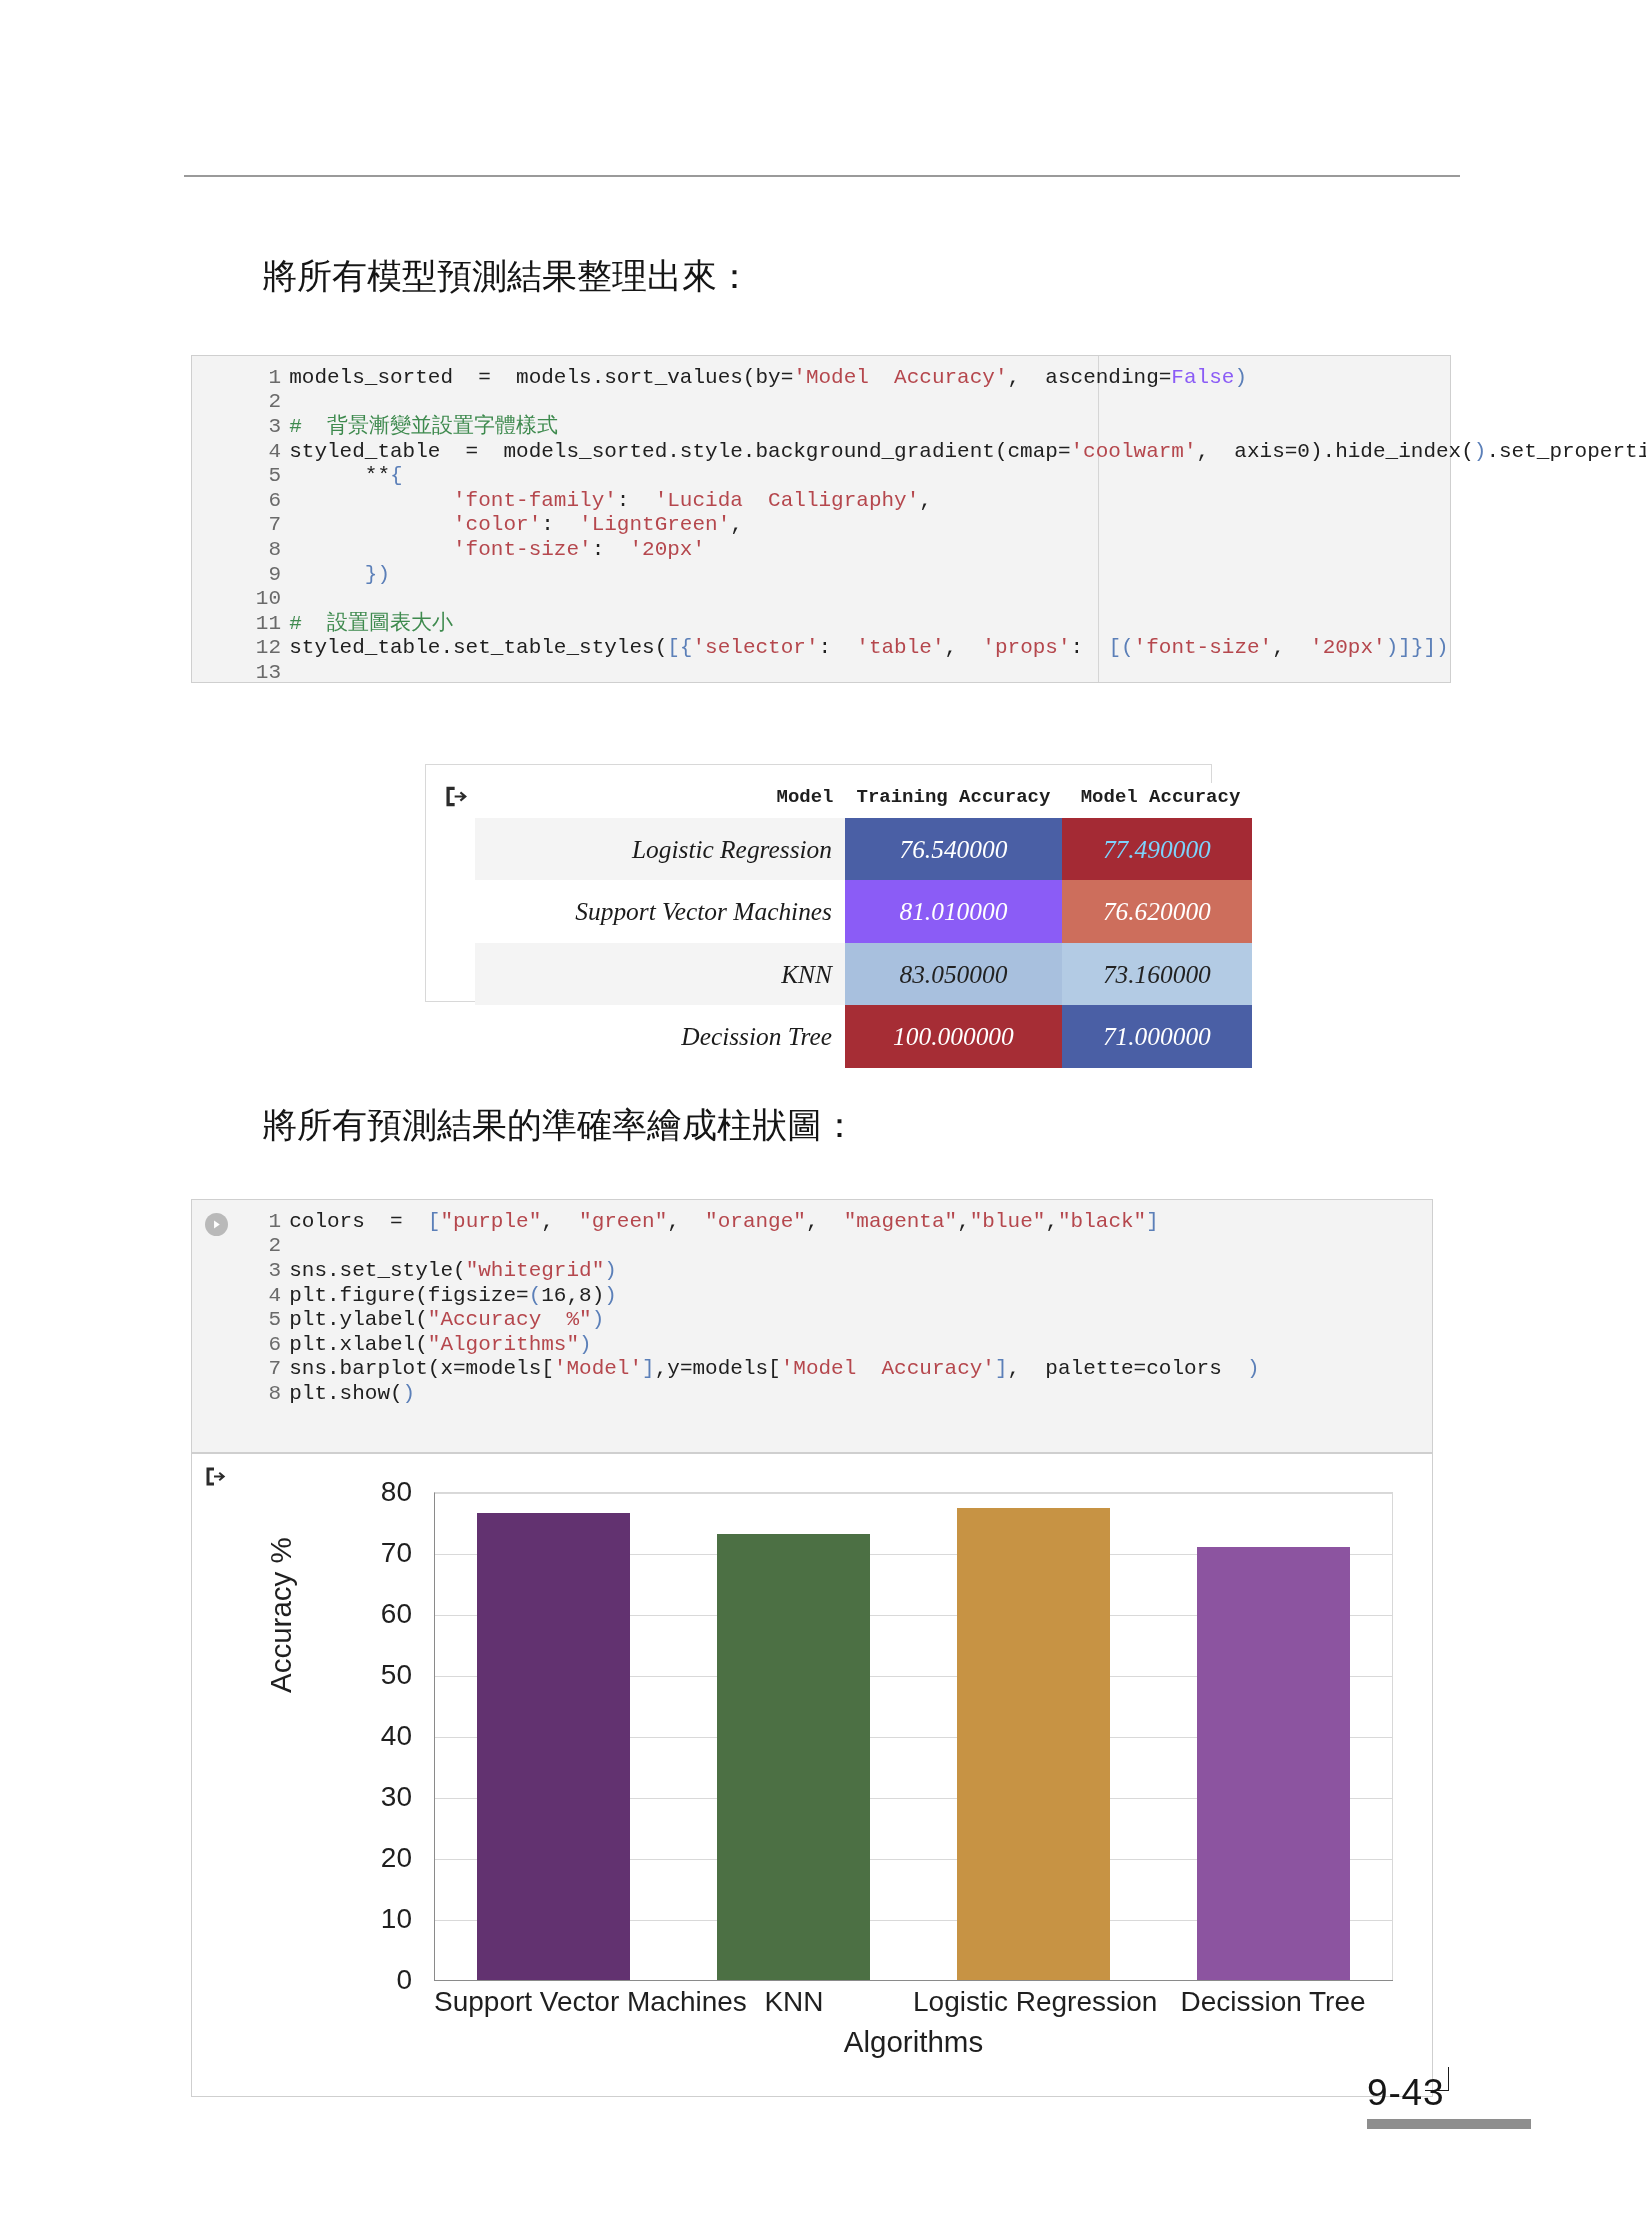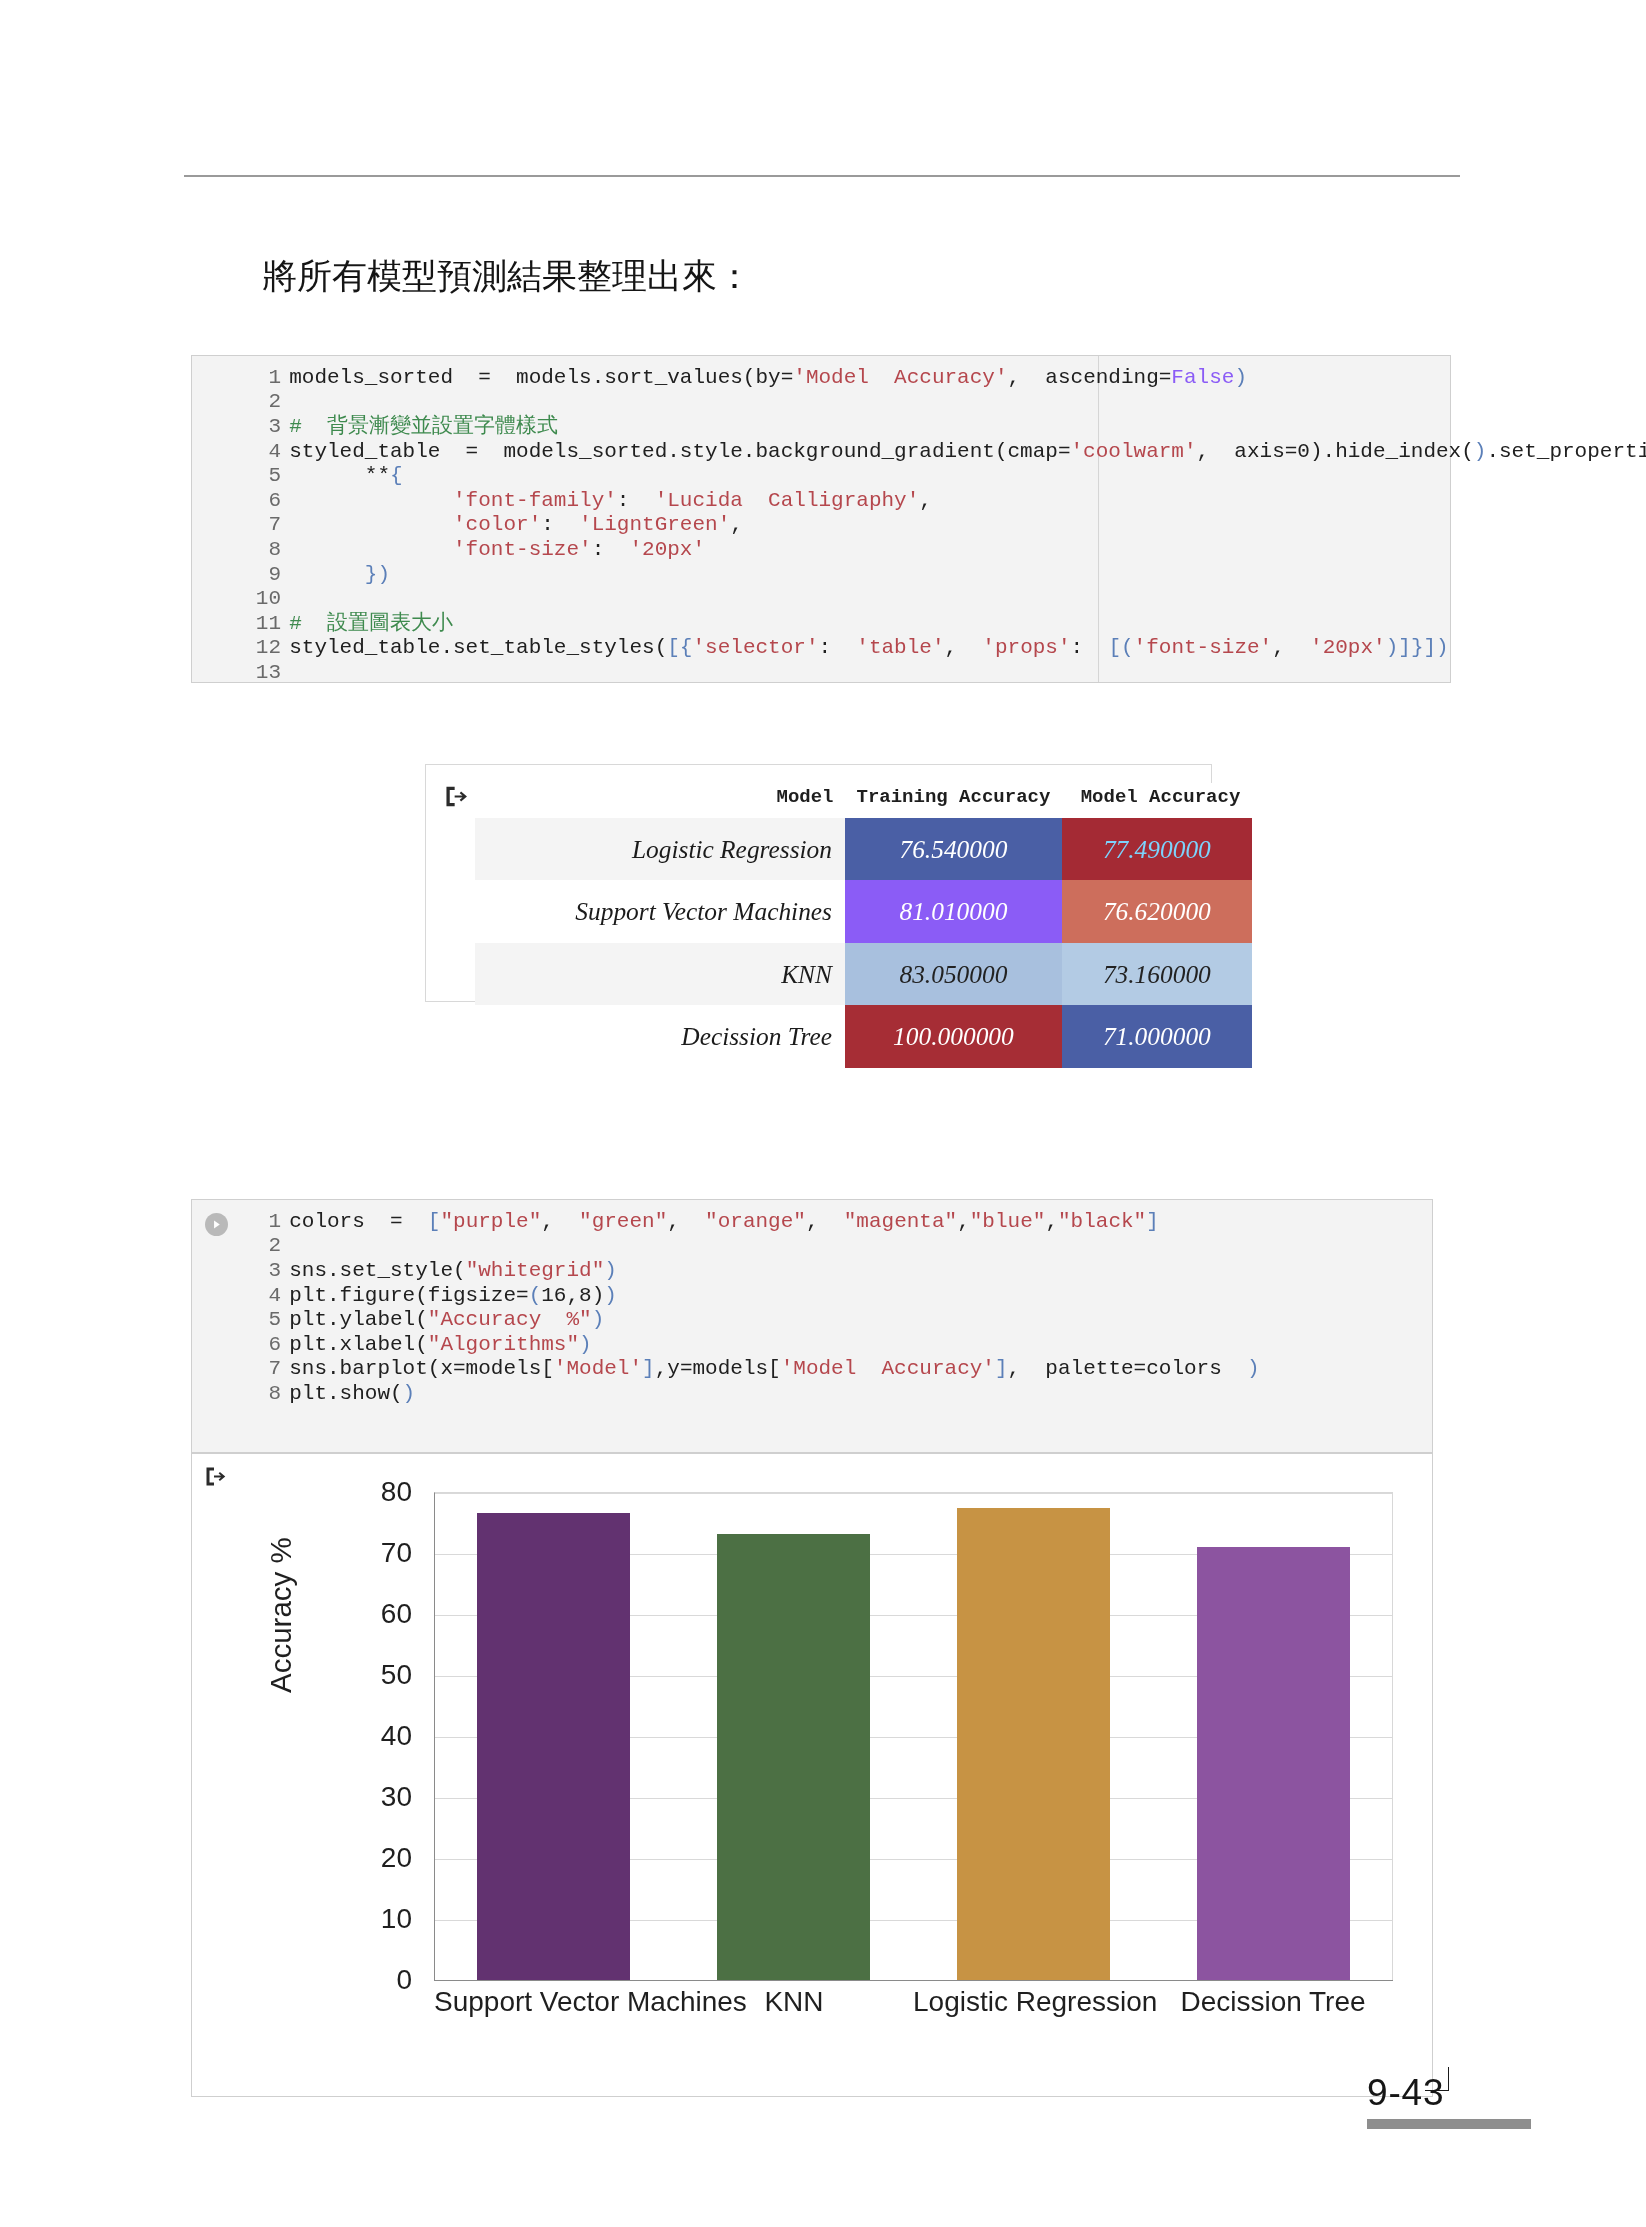--- a/index.html
+++ b/index.html
@@ -288,20 +288,21 @@
           </tr>
           <tr class="even">
             <td class="model-name">Decission Tree</td>
             <td class="val" style="background:#a62d35;color:#ffffff">100.000000</td>
             <td class="val" style="background:#4a5fa5;color:#ffffff">71.000000</td>
           </tr>
         </tbody>
     </table>
   </div>
 
+  <div class="caption" id="caption-2">將所有預測結果的準確率繪成柱狀圖：</div>
 
   <div class="code-cell" id="code-cell-2">
     <div class="cell-gutter">
       <span class="run-icon">
         <svg width="13" height="13" viewBox="0 0 16 16">
             <path d="M5 3 L12 8 L5 13 Z" fill="#ffffff"></path>
           </svg>
       </span>
     </div>
     <div class="code-lines" id="code-lines-2"><div class="code-row"><span class="ln">1</span>colors  =  <span class="tok-pn">[</span><span class="tok-str">"purple"</span>,  <span class="tok-str">"green"</span>,  <span class="tok-str">"orange"</span>,  <span class="tok-str">"magenta"</span>,<span class="tok-str">"blue"</span>,<span class="tok-str">"black"</span><span class="tok-pn">]</span></div><div class="code-row"><span class="ln">2</span></div><div class="code-row"><span class="ln">3</span>sns.set_style(<span class="tok-str">"whitegrid"</span><span class="tok-pn">)</span></div><div class="code-row"><span class="ln">4</span>plt.figure(figsize=<span class="tok-pn">(</span>16,8)<span class="tok-pn">)</span></div><div class="code-row"><span class="ln">5</span>plt.ylabel(<span class="tok-str">"Accuracy  %"</span><span class="tok-pn">)</span></div><div class="code-row"><span class="ln">6</span>plt.xlabel(<span class="tok-str">"Algorithms"</span><span class="tok-pn">)</span></div><div class="code-row"><span class="ln">7</span>sns.barplot(x=models[<span class="tok-str">'Model'</span><span class="tok-pn">]</span>,y=models[<span class="tok-str">'Model  Accuracy'</span><span class="tok-pn">]</span>,  palette=colors  <span class="tok-pn">)</span></div><div class="code-row"><span class="ln">8</span>plt.show(<span class="tok-pn">)</span></div></div>
@@ -344,20 +345,21 @@
           <div class="bar" style="left: 283px; width: 153px; height: 446px; background: rgb(76, 112, 68);"></div>
           <div class="bar" style="left: 523px; width: 153px; height: 472px; background: rgb(199, 147, 68);"></div>
           <div class="bar" style="left: 763px; width: 153px; height: 433px; background: rgb(140, 84, 160);"></div>
         </div>
       <div id="xtick-container">
           <div class="xtick" style="left: 119px; width: 240px;">Support Vector Machines</div>
           <div class="xtick" style="left: 359px; width: 240px;">KNN</div>
           <div class="xtick" style="left: 598px; width: 240px;">Logistic Regression</div>
           <div class="xtick" style="left: 838px; width: 240px;">Decission Tree</div>
         </div>
+      <div class="xlabel">Algorithms</div>
     </div>
   </div>
 
   <div class="corner-mark"></div>
   <div class="footer">
     <div class="page-number">9-43</div>
     <div class="footer-bar"></div>
   </div>
 
 </div>

